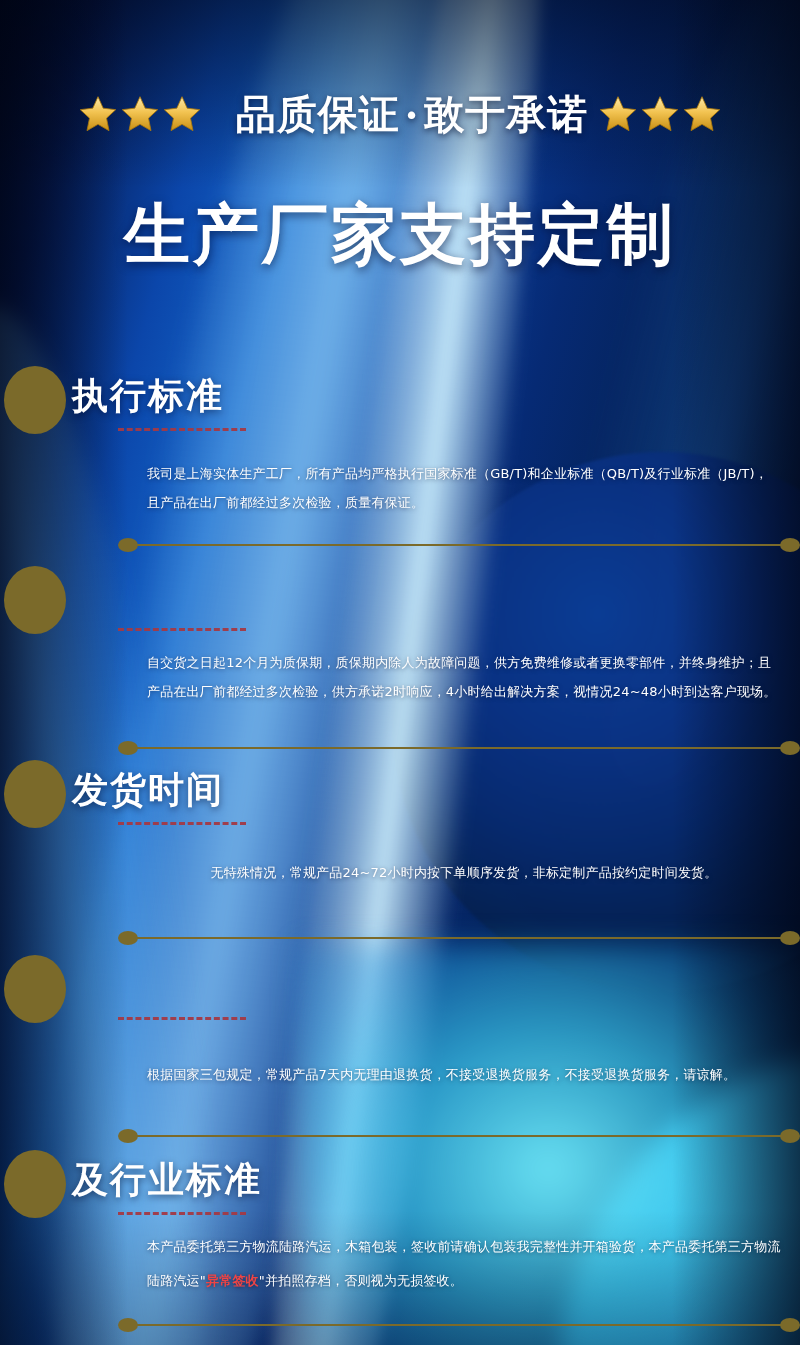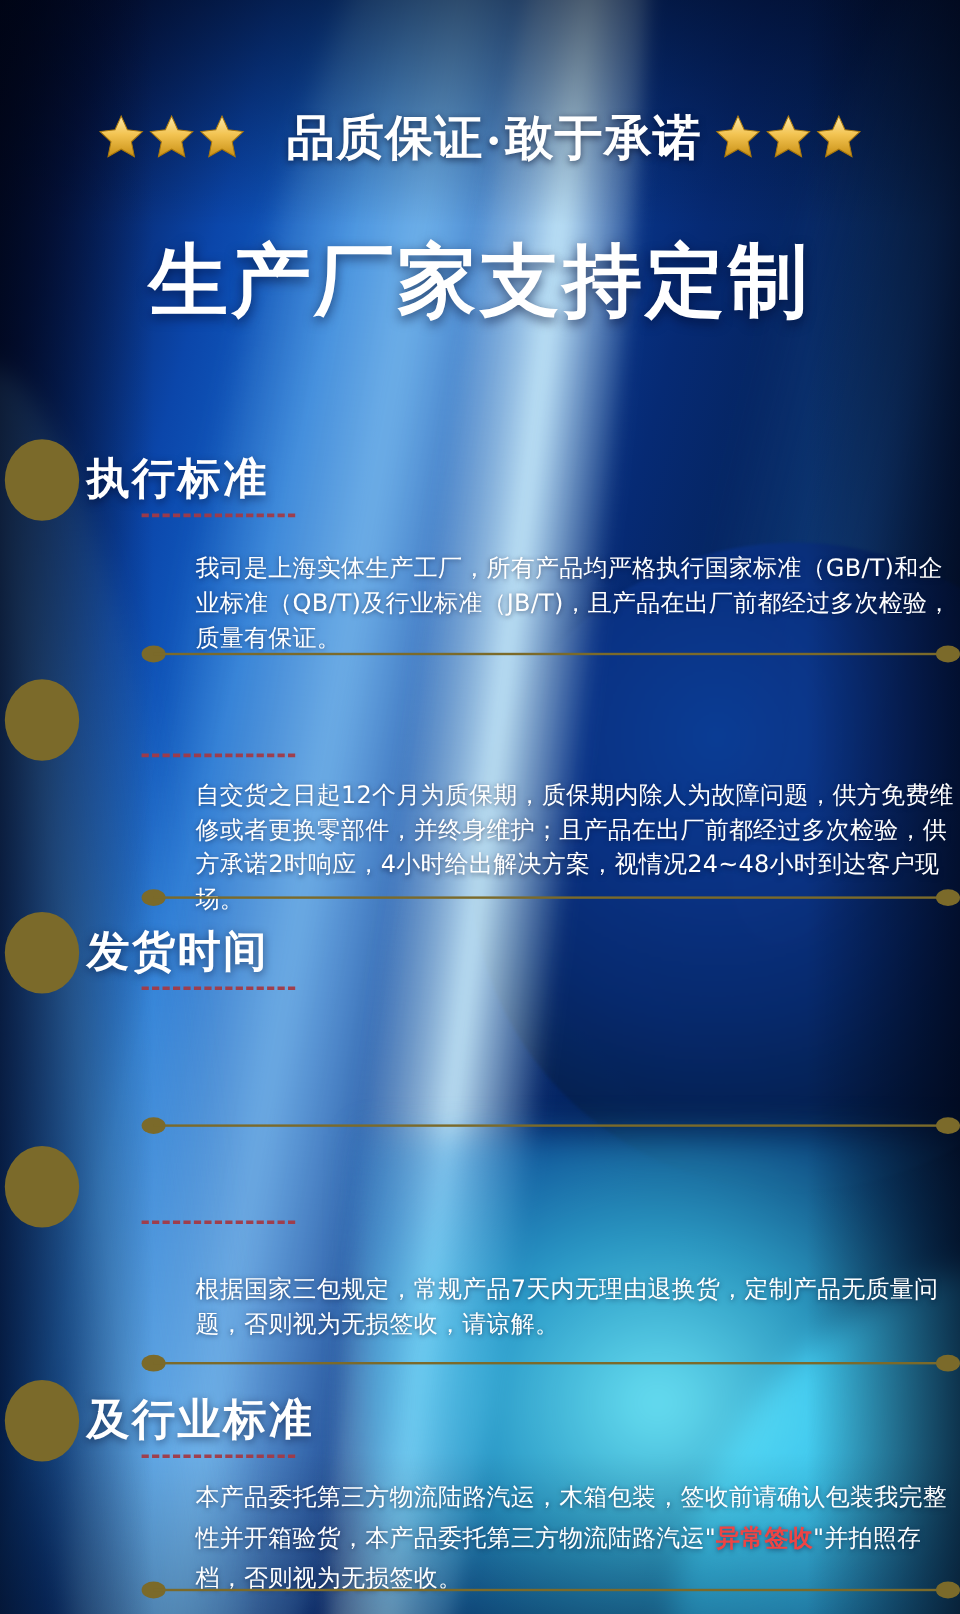--- a/index.html
+++ b/index.html
@@ -87,21 +87,21 @@
 
   .header-line{
     position:absolute;left:0;right:0;top:88px;height:52px;
     display:flex;align-items:center;justify-content:center;gap:10px;
   }
   .stars{display:flex;gap:2px;}
   .star{
     width:40px;height:40px;display:block;
   }
   .headline{
-    font-family:Liberation Serif, serif;
+    font-family:Liberation Mono, monospace;
     font-weight:700;font-size:40px;color:#ffffff;
     letter-spacing:1px;white-space:nowrap;
     text-shadow:0 2px 6px rgba(0,10,40,.65);
     margin-left:24px;
   }
   .headline .dot{font-size:26px;vertical-align:middle;margin:0 4px;}
 
   .maintitle{
     position:absolute;left:0;right:0;top:196px;
     text-align:center;
@@ -112,34 +112,34 @@
   }
 
   .section{position:absolute;left:0;width:800px;}
   .blob{
     position:absolute;left:4px;width:62px;height:68px;
     border-radius:50%;
     background:#7b6a2a;
   }
   .sec-title{
     position:absolute;left:72px;
-    font-family:Liberation Sans, sans-serif;
+    font-family:Liberation Mono, monospace;
     font-weight:700;font-size:36px;line-height:42px;
     color:#ffffff;letter-spacing:2px;white-space:nowrap;
     text-shadow:0 2px 7px rgba(0,10,40,.55);
   }
   .dash{
     position:absolute;left:118px;width:128px;height:0;
     border-top:3px dashed #a33a46;
     opacity:.95;
   }
   .sec-body{
-    position:absolute;left:163px;width:634px;
+    position:absolute;left:147px;width:634px;
     font-family:"DejaVu Sans","Liberation Sans",sans-serif;
-    font-size:20px;line-height:29px;color:#ffffff;
+    font-size:13px;line-height:29px;color:#ffffff;
     letter-spacing:.2px;
     text-shadow:0 1px 4px rgba(0,12,45,.55);
   }
   .sec-body .hl{color:#ef4444;font-weight:700;}
 
   .divider{position:absolute;left:0;width:800px;height:14px;}
   .divider .bar{
     position:absolute;left:128px;right:8px;top:6px;height:2px;
     background:#7b6a2a;
   }
@@ -222,31 +222,32 @@
     <div class="divider" style="top:741px;">
       <div class="knob l"></div>
       <div class="bar"></div>
       <div class="knob r"></div>
     </div>
 
     <div class="section" style="top:760px;height:180px;text-align:center;">
       <div class="blob" style="top:0px;"></div>
       <div class="sec-title" style="top:12px;">发货时间</div>
       <div class="dash" style="top:62px;"></div>
+      <div class="sec-body" style="top:98px;">无特殊情况，常规产品24~72小时内按下单顺序发货，非标定制产品按约定时间发货。</div>
     </div>
     <div class="divider" style="top:931px;">
       <div class="knob l"></div>
       <div class="bar"></div>
       <div class="knob r"></div>
     </div>
 
     <div class="section" style="top:955px;height:185px;">
       <div class="blob" style="top:0px;"></div>
       <div class="dash" style="top:62px;"></div>
-      <div class="sec-body" style="top:105px;">根据国家三包规定，常规产品7天内无理由退换货，定制产品无质量问题，否则视为无损签收，请谅解。</div>
+      <div class="sec-body" style="top:105px;">根据国家三包规定，常规产品7天内无理由退换货，不接受退换货服务，不接受退换货服务，请谅解。</div>
     </div>
     <div class="divider" style="top:1129px;">
       <div class="knob l"></div>
       <div class="bar"></div>
       <div class="knob r"></div>
     </div>
 
     <div class="section" style="top:1150px;height:180px;">
       <div class="blob" style="top:0px;"></div>
       <div class="sec-title" style="top:12px;">及行业标准</div>

